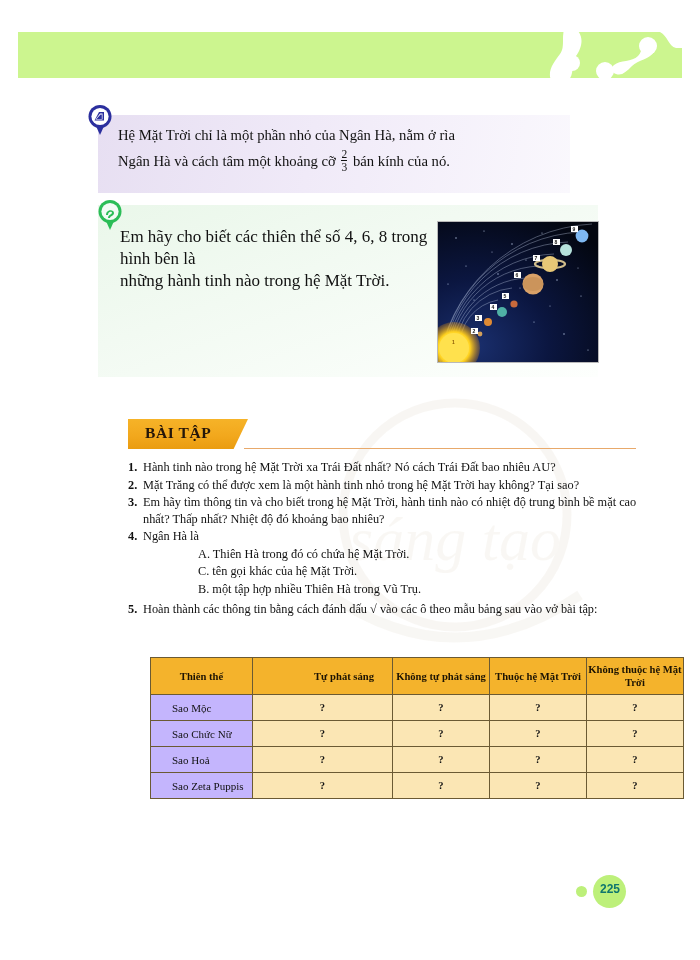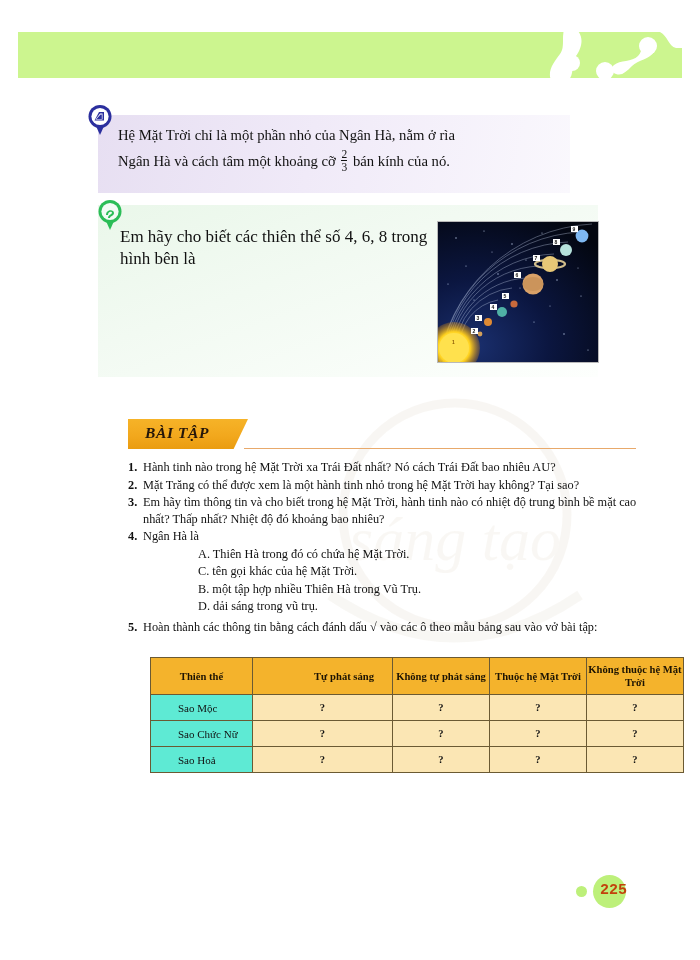--- a/index.html
+++ b/index.html
@@ -132,21 +132,20 @@
     clip-path: polygon(0 0, 100% 0, 88% 100%, 0 100%);
   }
   .tab-orange .lbl {
     position: absolute;
     left: 17px;
     top: 5px;
     font-size: 15.5px;
     font-weight: bold;
     letter-spacing: 0.6px;
     color: #24160a;
-    font-style: italic;
   }
   .tab-rule {
     position: absolute;
     left: 116px;
     top: 29px;
     width: 392px;
     height: 1px;
     background: #e8a96b;
   }
 
@@ -196,23 +195,23 @@
     height: 34px;
     line-height: 13px;
     color: #1d1403;
   }
   .tbl td {
     background: #fbe6b4;
     height: 23px;
     font-weight: bold;
   }
   .tbl td.name {
-    background: #5eead4;
+    background: #c4b5fd;
     text-align: left;
-    padding-left: 27px;
+    padding-left: 21px;
     font-weight: normal;
     font-size: 11px;
   }
   .col0 { width: 99px; margin-top: 44px; }
   .col1 { width: 94px; padding-left: 44px; }
   .col2 { width: 94px; }
   .col3 { width: 94px; margin-left: 7px; }
   .col4 { width: 94px; }
 
   
@@ -238,24 +237,24 @@
     top: 1px;
     width: 33px;
     height: 33px;
     border-radius: 50%;
     background: #bdf07a;
   }
   .pagenum .num {
     position: absolute;
     left: 25px;
     top: 8px;
-    font-size: 15px;
+    font-size: 12px;
     font-weight: bold;
-    font-family: Liberation Mono, monospace;
-    color: #c2410c;
+    font-family: Liberation Sans, sans-serif;
+    color: #0f766e;
   }
 </style>
 </head>
 <body>
 
 <div class="header-bar">
   <svg class="header-blobs" viewBox="0 0 140 46" preserveAspectRatio="none">
     <path d="M30,-6 C44,2 40,16 34,24 C28,32 34,44 24,50 L10,50 C4,40 12,30 18,22 C24,14 18,2 24,-6 Z" fill="#ffffff"></path>
     <circle cx="30" cy="31" r="8" fill="#ffffff"></circle>
     <circle cx="63" cy="39" r="9" fill="#ffffff"></circle>
@@ -288,20 +287,21 @@
   <circle cx="13" cy="12.5" r="11.5" fill="#2b2f9e"></circle>
   <circle cx="13" cy="12.5" r="8.6" fill="#ffffff"></circle>
   <path d="M7.5,16.5 L12,8 L17,8 L17,16.5 Z" fill="#2b2f9e"></path>
   <path d="M8.5,15.5 L13,9.5 L15.5,9.5 L15.5,15.5 Z" fill="#ffffff"></path>
   <path d="M9.5,15 L13.5,10.5 L14.8,10.5 L14.8,15 Z" fill="#2b2f9e"></path>
 </svg>
 
 <div class="block-green">
   <div class="btext">
     <span>Em hãy cho biết các thiên thể số 4, 6, 8  trong hình bên là</span><br>
+    <span>những hành tinh nào trong hệ Mặt Trời.</span>
   </div>
 </div>
 
 <svg class="badge badge-green" viewBox="0 0 26 32">
   <path d="M13,31 L8.5,21 L17.5,21 Z" fill="#2bbd57"></path>
   <circle cx="13" cy="12.5" r="11.5" fill="#2bbd57"></circle>
   <circle cx="13" cy="12.5" r="8.6" fill="#f2fbf4"></circle>
   <path d="M9,16 C9,10 17,10 17,14 C17,17 13,17 13,19 L11,19 C11,15.5 15,15.5 15,13.8 C15,12 11,12 11,16 Z" fill="#2bbd57"></path>
 </svg>
 
@@ -414,21 +414,20 @@
     <span>bình bề mặt cao nhất? Thấp nhất? Nhiệt độ đó khoảng bao nhiêu?</span>
   </div>
 
   <div class="item">
     <span class="n">4.</span>
     <span>Ngân Hà là</span>
     <div class="opts">
       <div>A. Thiên Hà trong đó có chứa hệ Mặt Trời.</div>
       <div>C. tên gọi khác của hệ Mặt Trời.</div>
       <div>B. một tập hợp nhiều Thiên Hà trong Vũ Trụ.</div>
-      <div>D. dải sáng trong vũ trụ.</div>
     </div>
   </div>
 
   <div class="item" style="margin-top:3px;">
     <span class="n">5.</span>
     <span>Hoàn thành các thông tin bằng cách đánh dấu √  vào các ô theo mẫu bảng sau vào vở</span>
     <span>bài tập:</span>
   </div>
 
 </div>
@@ -458,20 +457,27 @@
       <td>?</td>
       <td>?</td>
     </tr>
     <tr>
       <td class="name">Sao Hoả</td>
       <td>?</td>
       <td>?</td>
       <td>?</td>
       <td>?</td>
     </tr>
+    <tr>
+      <td class="name">Sao Zeta Puppis</td>
+      <td>?</td>
+      <td>?</td>
+      <td>?</td>
+      <td>?</td>
+    </tr>
   </tbody>
 </table>
 
 <div class="pagenum">
   <div class="dot-sm"></div>
   <div class="dot-lg"></div>
   <div class="num">225</div>
 </div>
 
 </body></html>

